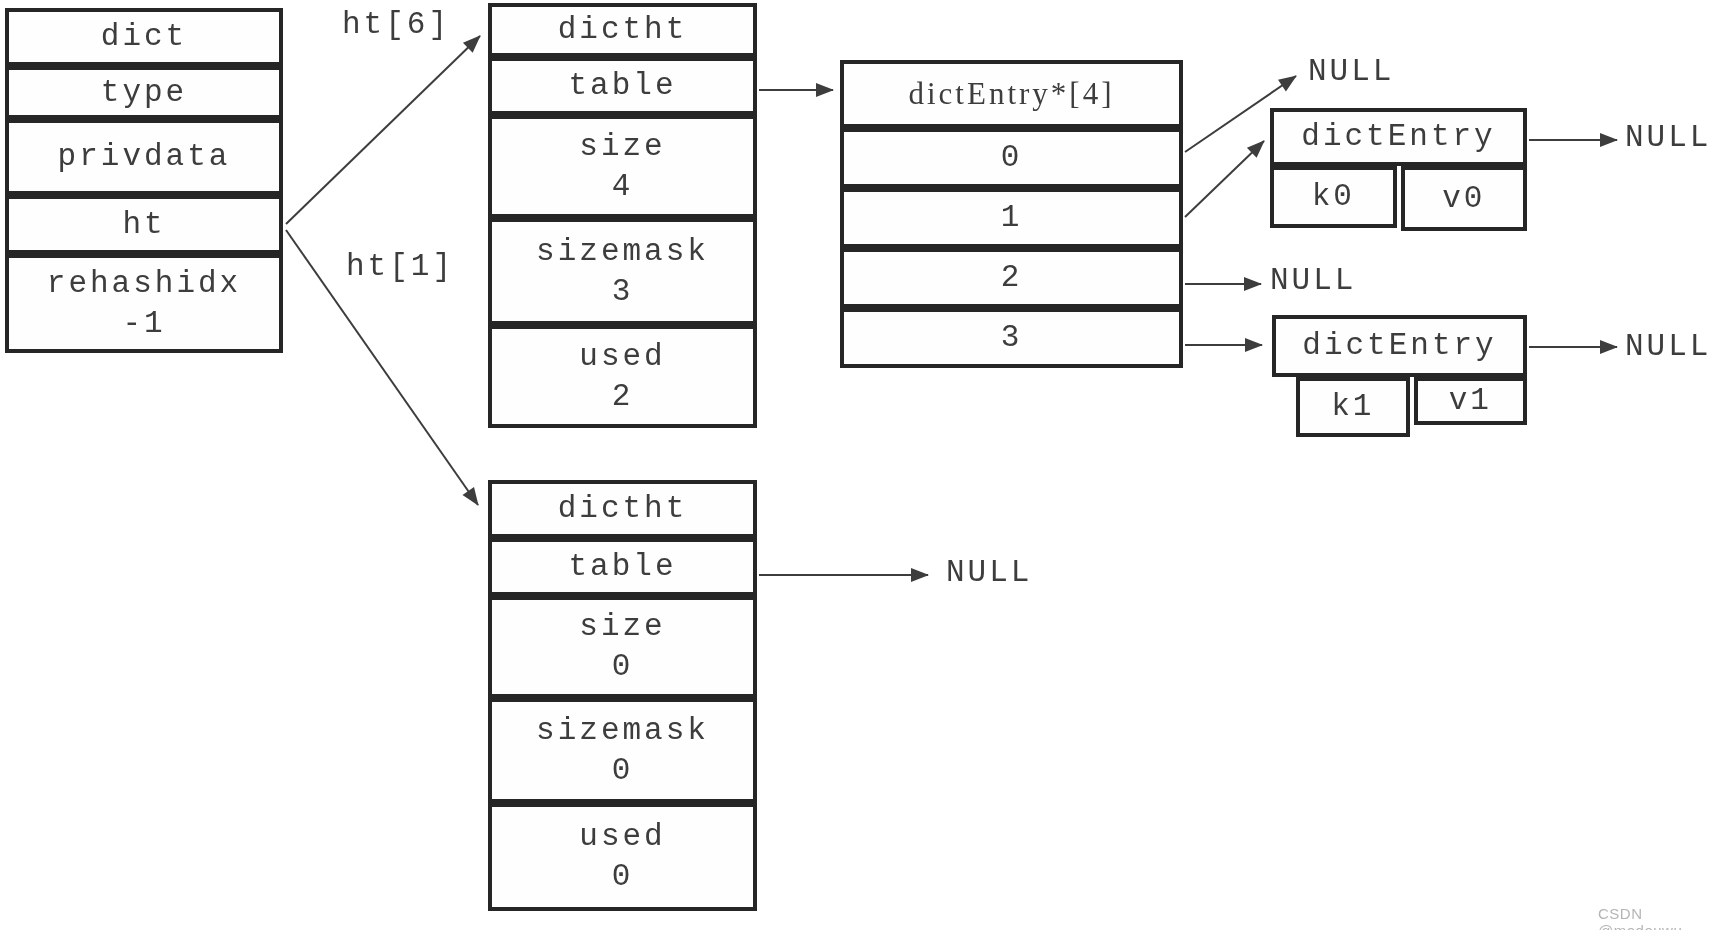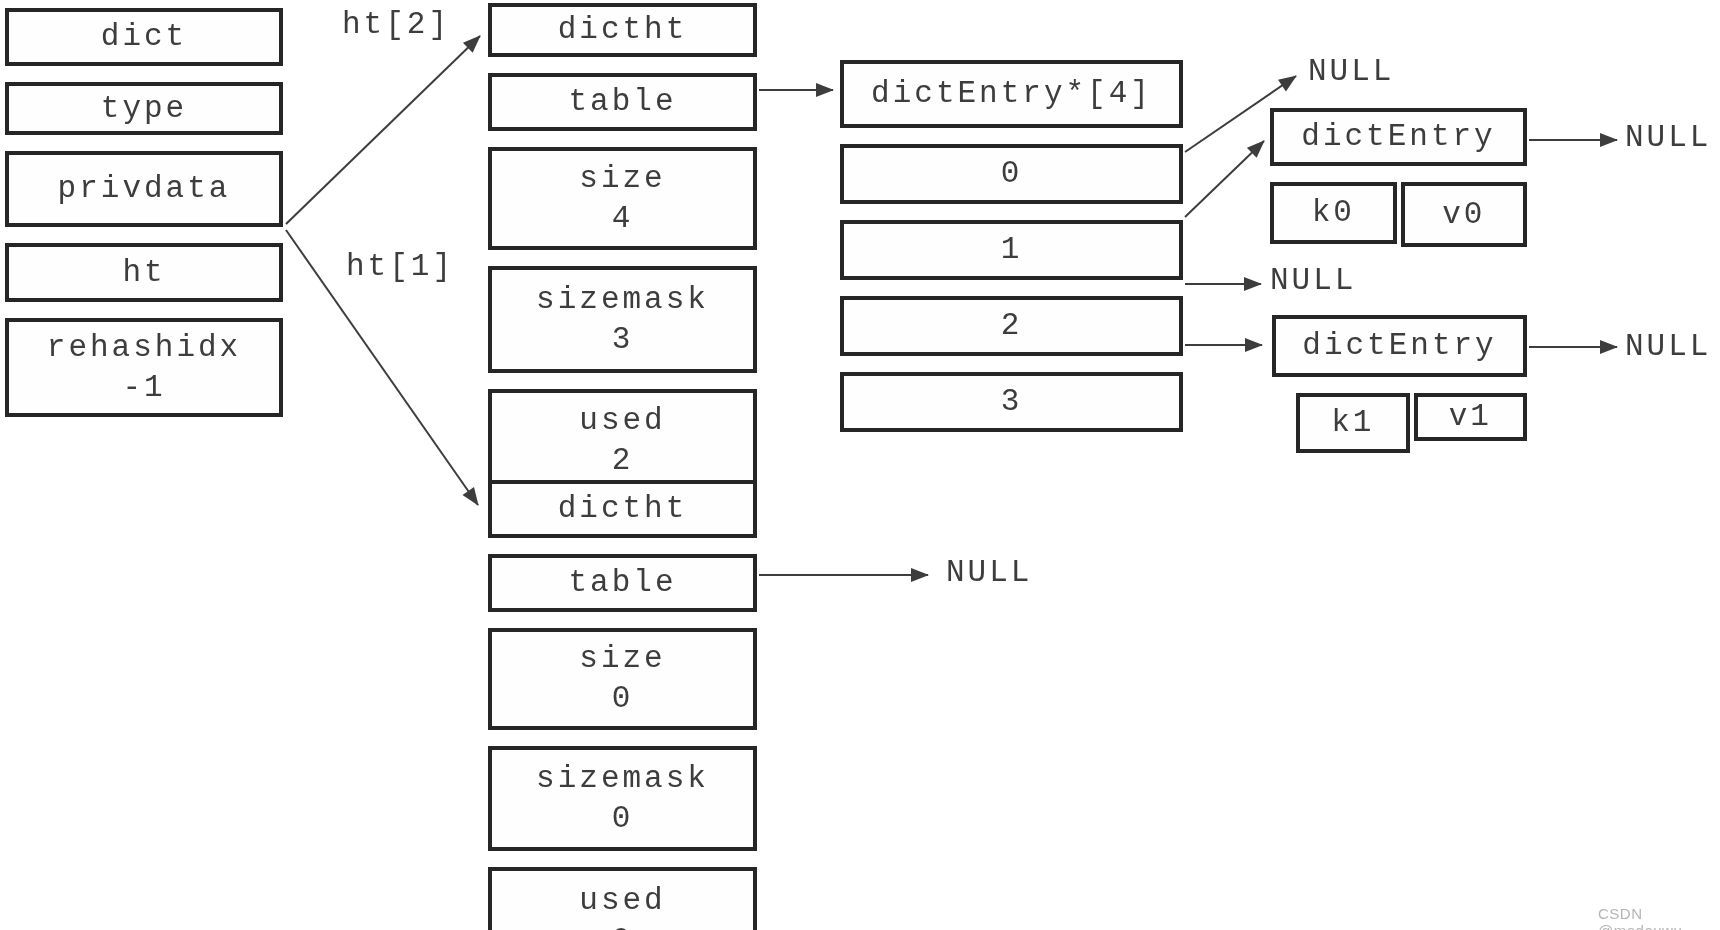--- a/index.html
+++ b/index.html
@@ -1,21 +1,21 @@
 <!DOCTYPE html>
 <html><head>
 <meta charset="utf-8">
 <style>
   html,body{margin:0;padding:0;}
   body{
     width:1720px;height:930px;overflow:hidden;position:relative;
     background:#ffffff;
     font-family:"Liberation Mono","DejaVu Sans Mono",monospace;
   }
-  .struct{position:absolute;display:flex;flex-direction:column;gap:16px;}
+  .struct{position:absolute;display:flex;flex-direction:column;gap:0;}
   .cell{
     box-sizing:border-box;border:4px solid #262626;background:#fefefe;
     display:flex;flex-direction:column;align-items:center;justify-content:center;
     color:#3d3d3d;font-size:31px;letter-spacing:3px;line-height:40px;
     white-space:nowrap;
   }
   .kvrow{display:flex;gap:4px;}
   .kvrow .cell{flex:1;}
   .floatlbl{
     position:absolute;color:#3d3d3d;font-size:31px;letter-spacing:3px;
@@ -62,21 +62,21 @@
   </div>
   <div class="cell" style="height:59px;">
     <span>ht</span>
   </div>
   <div class="cell" style="height:99px;">
     <span>rehashidx</span>
     <span>-1</span>
   </div>
 </div>
 
-<div class="floatlbl" style="left:342px;top:7px;">ht[2]</div>
+<div class="floatlbl" style="left:342px;top:7px;">ht[6]</div>
 <div class="floatlbl" style="left:346px;top:249px;">ht[1]</div>
 
 <div class="struct" style="left:488px;top:3px;width:269px;">
   <div class="cell" style="height:54px;">
     <span>dictht</span>
   </div>
   <div class="cell" style="height:58px;">
     <span>table</span>
   </div>
   <div class="cell" style="height:103px;">
@@ -108,21 +108,21 @@
     <span>sizemask</span>
     <span>0</span>
   </div>
   <div class="cell" style="height:108px;">
     <span>used</span>
     <span>0</span>
   </div>
 </div>
 
 <div class="struct" style="left:840px;top:60px;width:343px;">
-  <div class="cell" style="height:68px;">
+  <div class="cell" style="height:68px;font-family:Liberation Serif, serif;">
     <span>dictEntry*[4]</span>
   </div>
   <div class="cell" style="height:60px;">
     <span>0</span>
   </div>
   <div class="cell" style="height:60px;">
     <span>1</span>
   </div>
   <div class="cell" style="height:60px;">
     <span>2</span>

